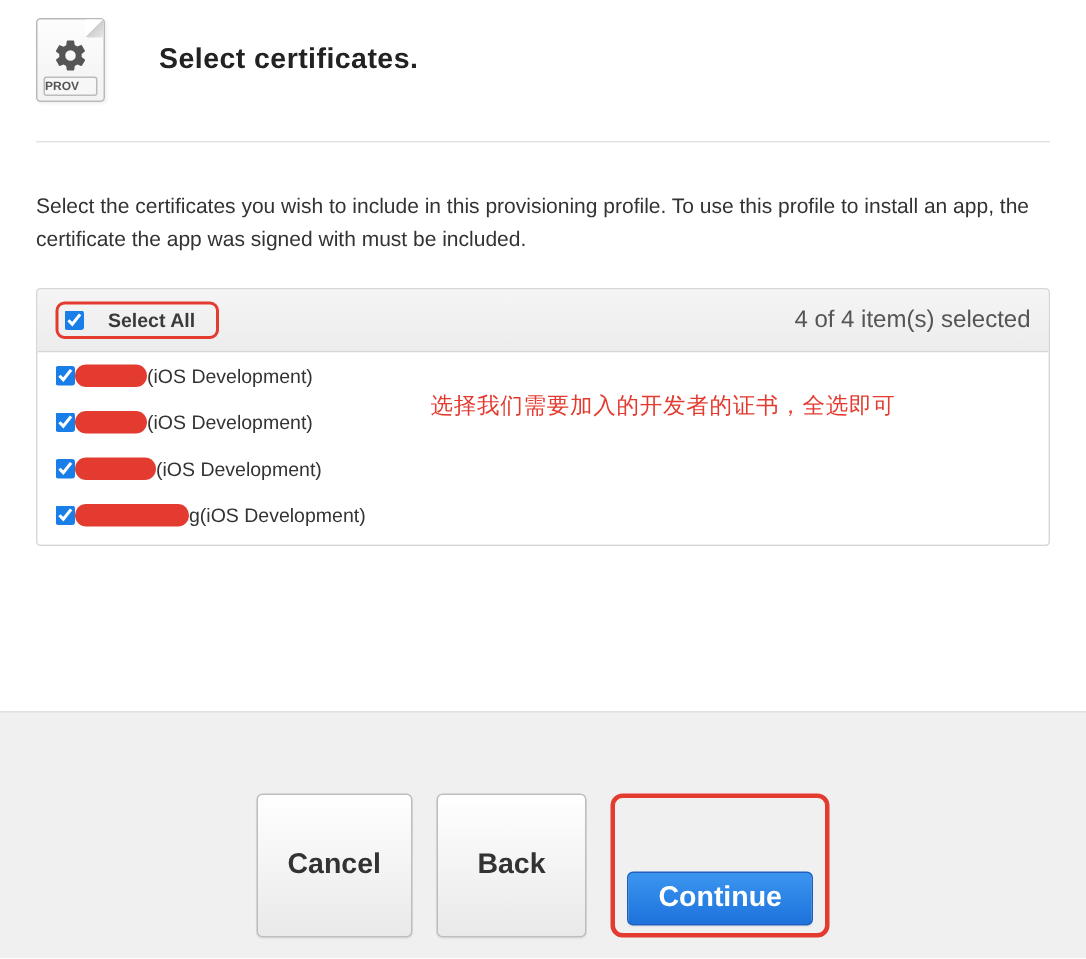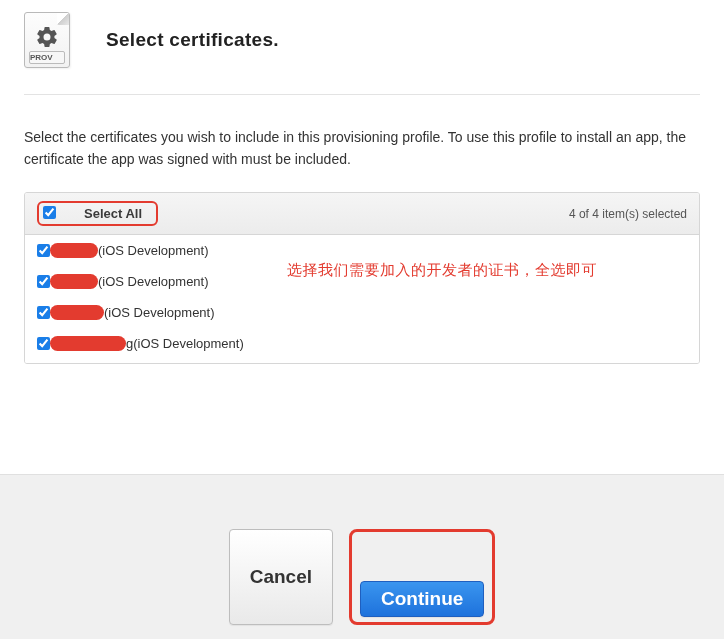--- a/index.html
+++ b/index.html
@@ -78,38 +78,39 @@
   }
   .cert-header {
     background:linear-gradient(#f5f5f5,#ececec);
     border-bottom:1px solid #d6d6d6;
     display:flex;
     align-items:center;
     padding:8px 12px;
   }
   .select-all-wrap {
     display:flex;
-    gap:28px;
+    align-items:center;
+    gap:16px;
     border:2px solid #e33b2f;
     border-radius:6px;
     padding:3px 14px 3px 4px;
   }
   .cb {
     width:13px; height:13px;
     accent-color:#1a7ee8;
   }
   .select-all-label {
     font-weight:bold;
     color:#3a3a3a;
     font-size:13px;
   }
   .count-status {
     margin-left:auto;
     color:#555;
-    font-size:12px;
+    font-size:16px;
   }
   .cert-list {
     background:#fff;
     position:relative;
     padding-bottom:4px;
   }
   .cert-row {
     display:flex;
     align-items:center;
     padding:8px 12px;
@@ -223,17 +224,18 @@
         <span class="cert-dev">(iOS Development)</span>
       </div>
       <div class="annotation">选择我们需要加入的开发者的证书，全选即可</div>
     </div>
   </div>
 </div>
 
 <div class="footer">
   <div class="button-row">
     <button class="btn">Cancel</button>
+    <button class="btn">Back</button>
     <div class="continue-wrap">
       <button class="btn btn-primary">Continue</button>
     </div>
   </div>
 </div>
 
 </body></html>

